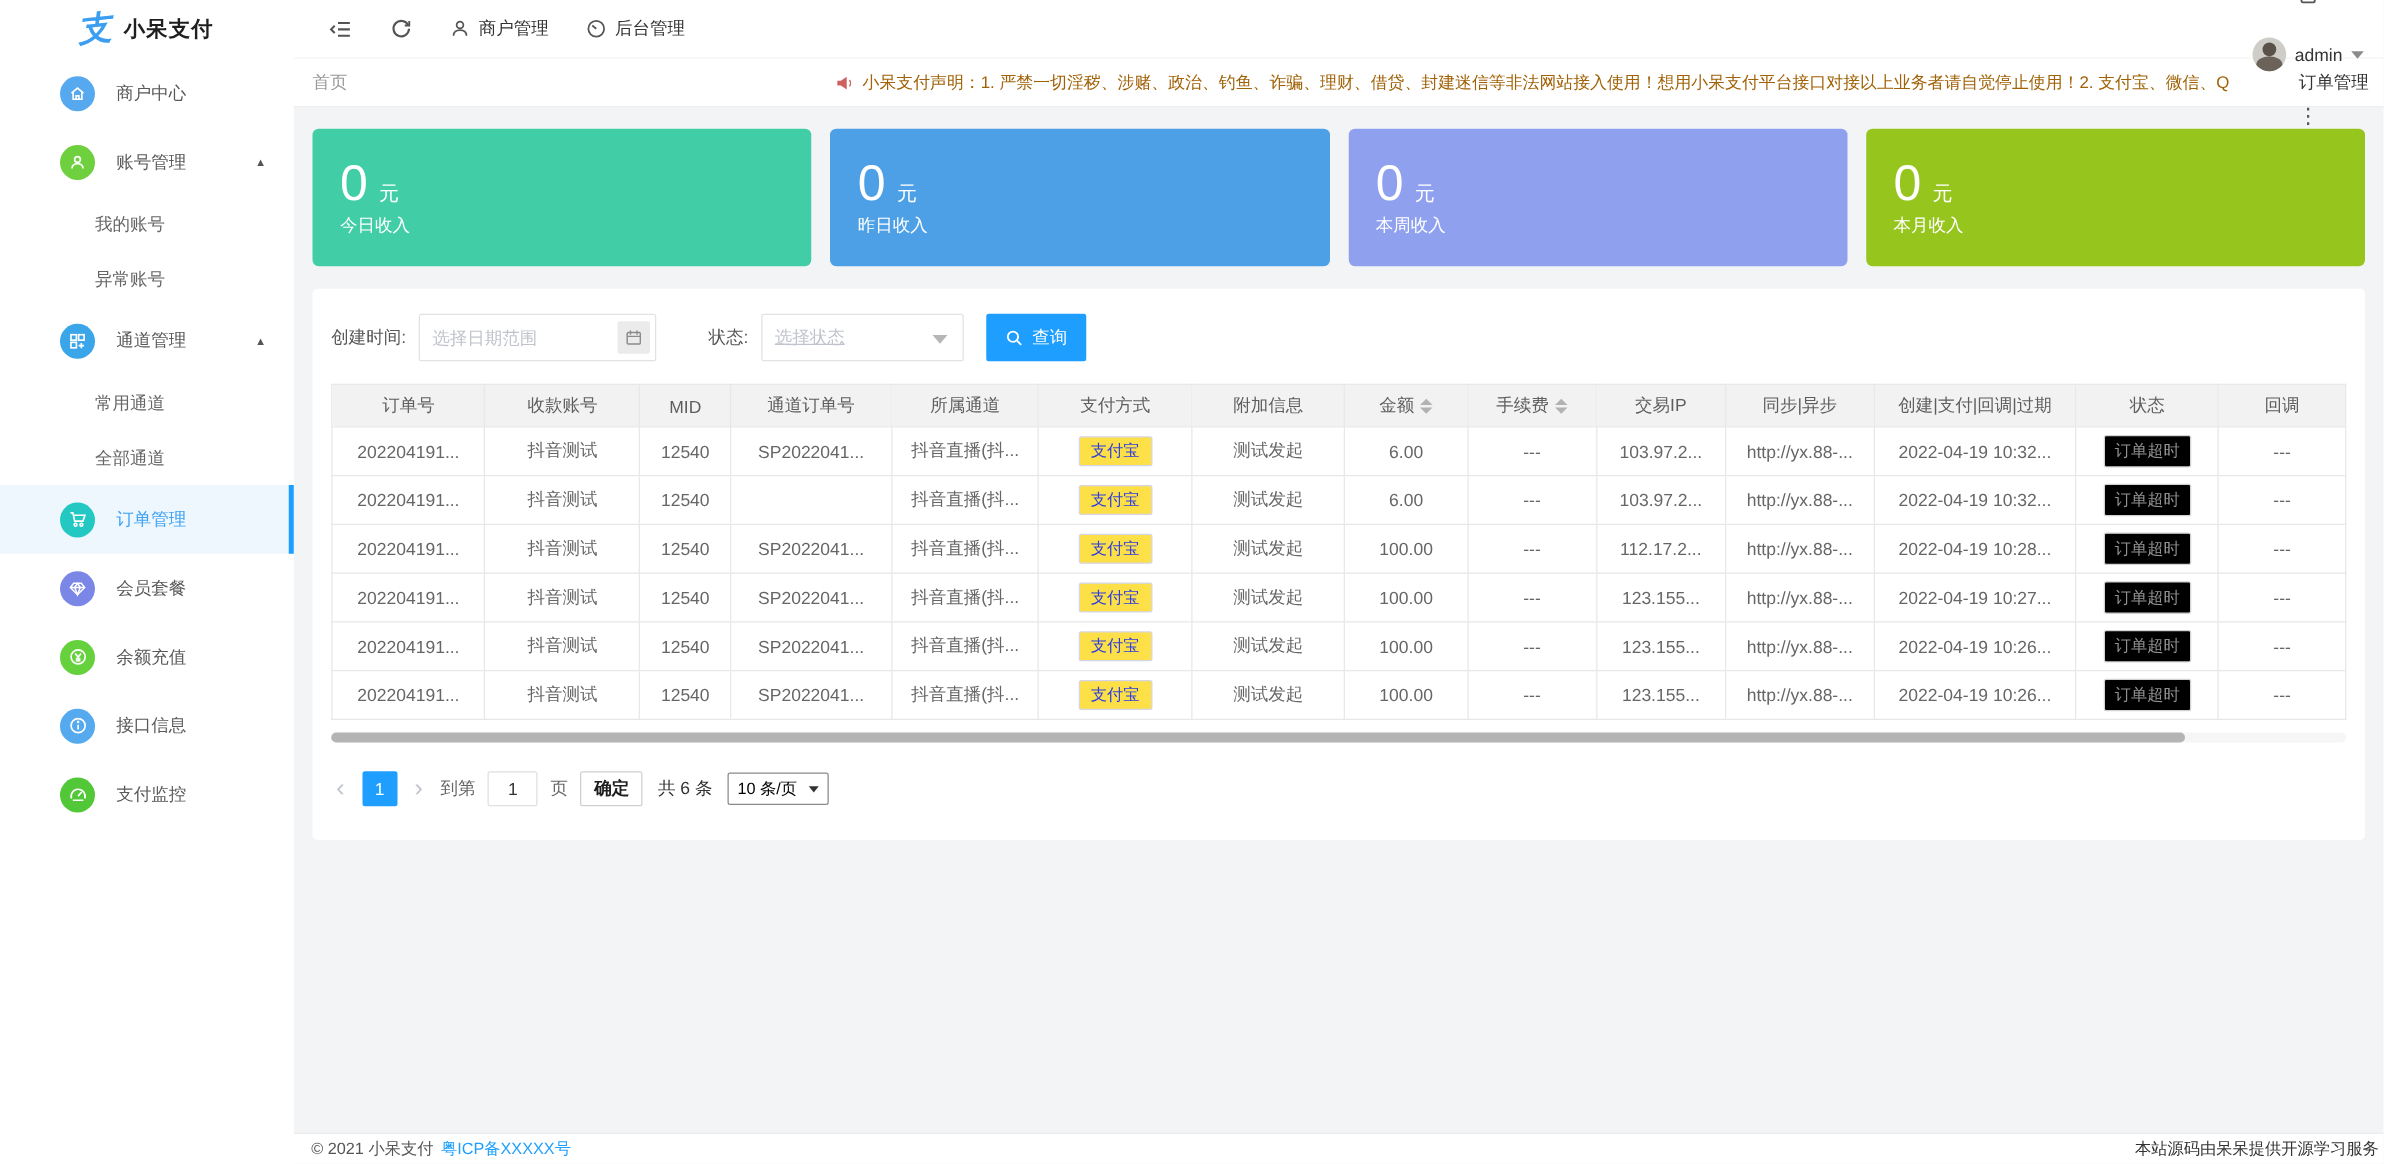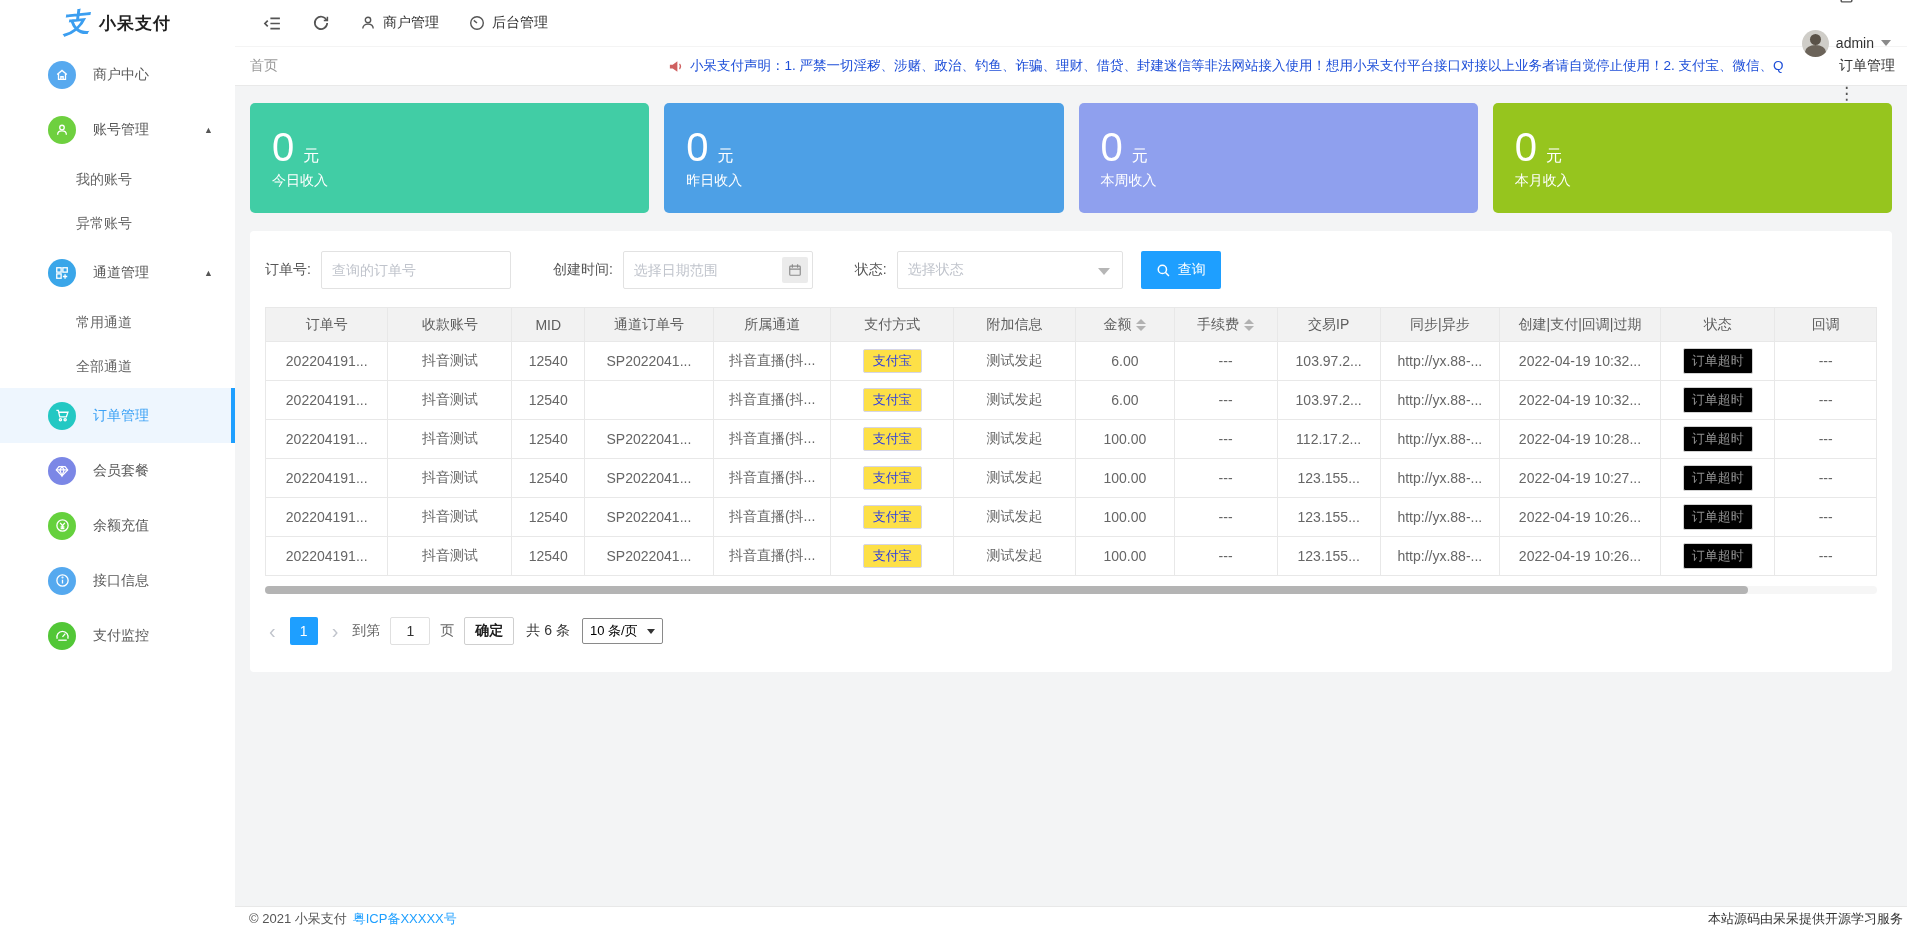--- a/index.html
+++ b/index.html
@@ -50,21 +50,21 @@
   
   .panel { margin:18px 15px 0; background:#fff; border-radius:4px; padding:18px 15px 16px; }
   .filter-row { display:flex; align-items:center; margin:2px 0 18px; }
   .f-group { display:flex; align-items:center; margin-right:42px; }
   .f-label { font-size:14px; color:#565656; margin-right:10px; white-space:nowrap; }
   .f-input { width:190px; height:38px; border:1px solid #e2e2e2; border-radius:2px; padding:0 10px; font-size:14px; color:#333; outline:none; }
   .f-input::placeholder { color:#c0c4cc; }
   .f-date-wrap { position:relative; }
   .f-date-wrap .f-input { padding-right:38px; }
   .cal-btn { position:absolute; right:5px; top:6px; width:26px; height:26px; background:#ebebeb; border-radius:2px; display:flex; align-items:center; justify-content:center; cursor:pointer; }
-  .f-select { width:226px; height:38px; border:1px solid #e2e2e2; border-radius:2px; display:flex; align-items:center; padding:0 30px 0 10px; color:#c0c4cc; font-size:14px; position:relative; background:#fff; cursor:pointer; }
+  .f-select { width:162px; height:38px; border:1px solid #e2e2e2; border-radius:2px; display:flex; align-items:center; padding:0 30px 0 10px; color:#c0c4cc; font-size:14px; position:relative; background:#fff; cursor:pointer;text-decoration:underline; }
   .sel-caret { position:absolute; right:12px; top:16px; width:0; height:0; border-left:6px solid transparent; border-right:6px solid transparent; border-top:7px solid #b6b6b6; }
   .search-btn { margin-left:18px; height:38px; padding:0 15px; background:#1e9fff; color:#fff; border:none; border-radius:2px; font-size:14px; display:flex; align-items:center; gap:7px; cursor:pointer; }
 
   
   table { width:100%; border-collapse:collapse; table-layout:fixed; }
   th, td { border:1px solid #e8e8e8; text-align:center; font-size:14px; overflow:hidden; white-space:nowrap; text-overflow:ellipsis; padding:0 6px; }
   thead th { background:#f2f2f2; height:34px; color:#5e5e5e; font-weight:400; }
   tbody td { height:39px; color:#666; background:#fff; }
   .th-inner { display:inline-flex; align-items:center; gap:5px; }
   .sort-icon { display:inline-flex; flex-direction:column; gap:2px; }
@@ -253,21 +253,21 @@
 
   <div class="crumbbar">
     <span class="crumb">首页</span>
     <div class="notice">
       <span class="icon-btn">
         <svg width="15" height="15" viewBox="0 0 16 16">
           <path d="M2 6h3l5-3.5v11L5 10H2z" fill="#cf6060"></path>
           <path d="M12.3 5.3c1.2 1.5 1.2 4 0 5.4" stroke="#cf6060" stroke-width="1.2" fill="none"></path>
         </svg>
       </span>
-      <span class="notice-text" style="color: #1d4ed8; text-align: center;">小呆支付声明：1. 严禁一切淫秽、涉赌、政治、钓鱼、诈骗、理财、借贷、封建迷信等非法网站接入使用！想用小呆支付平台接口对接以上业务者请自觉停止使用！2. 支付宝、微信、Q</span>
+      <span class="notice-text" style="color: #a16207; text-align: center;">小呆支付声明：1. 严禁一切淫秽、涉赌、政治、钓鱼、诈骗、理财、借贷、封建迷信等非法网站接入使用！想用小呆支付平台接口对接以上业务者请自觉停止使用！2. 支付宝、微信、Q</span>
     </div>
     <span class="right-tab">订单管理</span>
   </div>
 
   <div class="cards" id="stat-cards">
       <div class="card" style="background:#41cda5">
        <div class="card-value">
          <span class="card-num">0</span>
          <span class="card-unit">元</span>
        </div>
@@ -292,24 +292,20 @@
          <span class="card-num">0</span>
          <span class="card-unit">元</span>
        </div>
        <div class="card-label">本月收入</div>
      </div>
     </div>
 
   <div class="panel">
 
     <div class="filter-row">
-      <div class="f-group">
-        <span class="f-label">订单号:</span>
-        <input class="f-input" type="text" placeholder="查询的订单号" style="">
-      </div>
       <div class="f-group">
         <span class="f-label">创建时间:</span>
         <span class="f-date-wrap">
           <input class="f-input" type="text" placeholder="选择日期范围" style="">
           <span class="cal-btn">
             <svg width="14" height="14" viewBox="0 0 16 16" fill="none" stroke="#8a8a8a" stroke-width="1.3">
               <rect x="2" y="3.5" width="12" height="10.5" rx="1"></rect>
                 <path d="M5 1.5v4M11 1.5v4M2 7h12"></path>
             </svg>
           </span>

